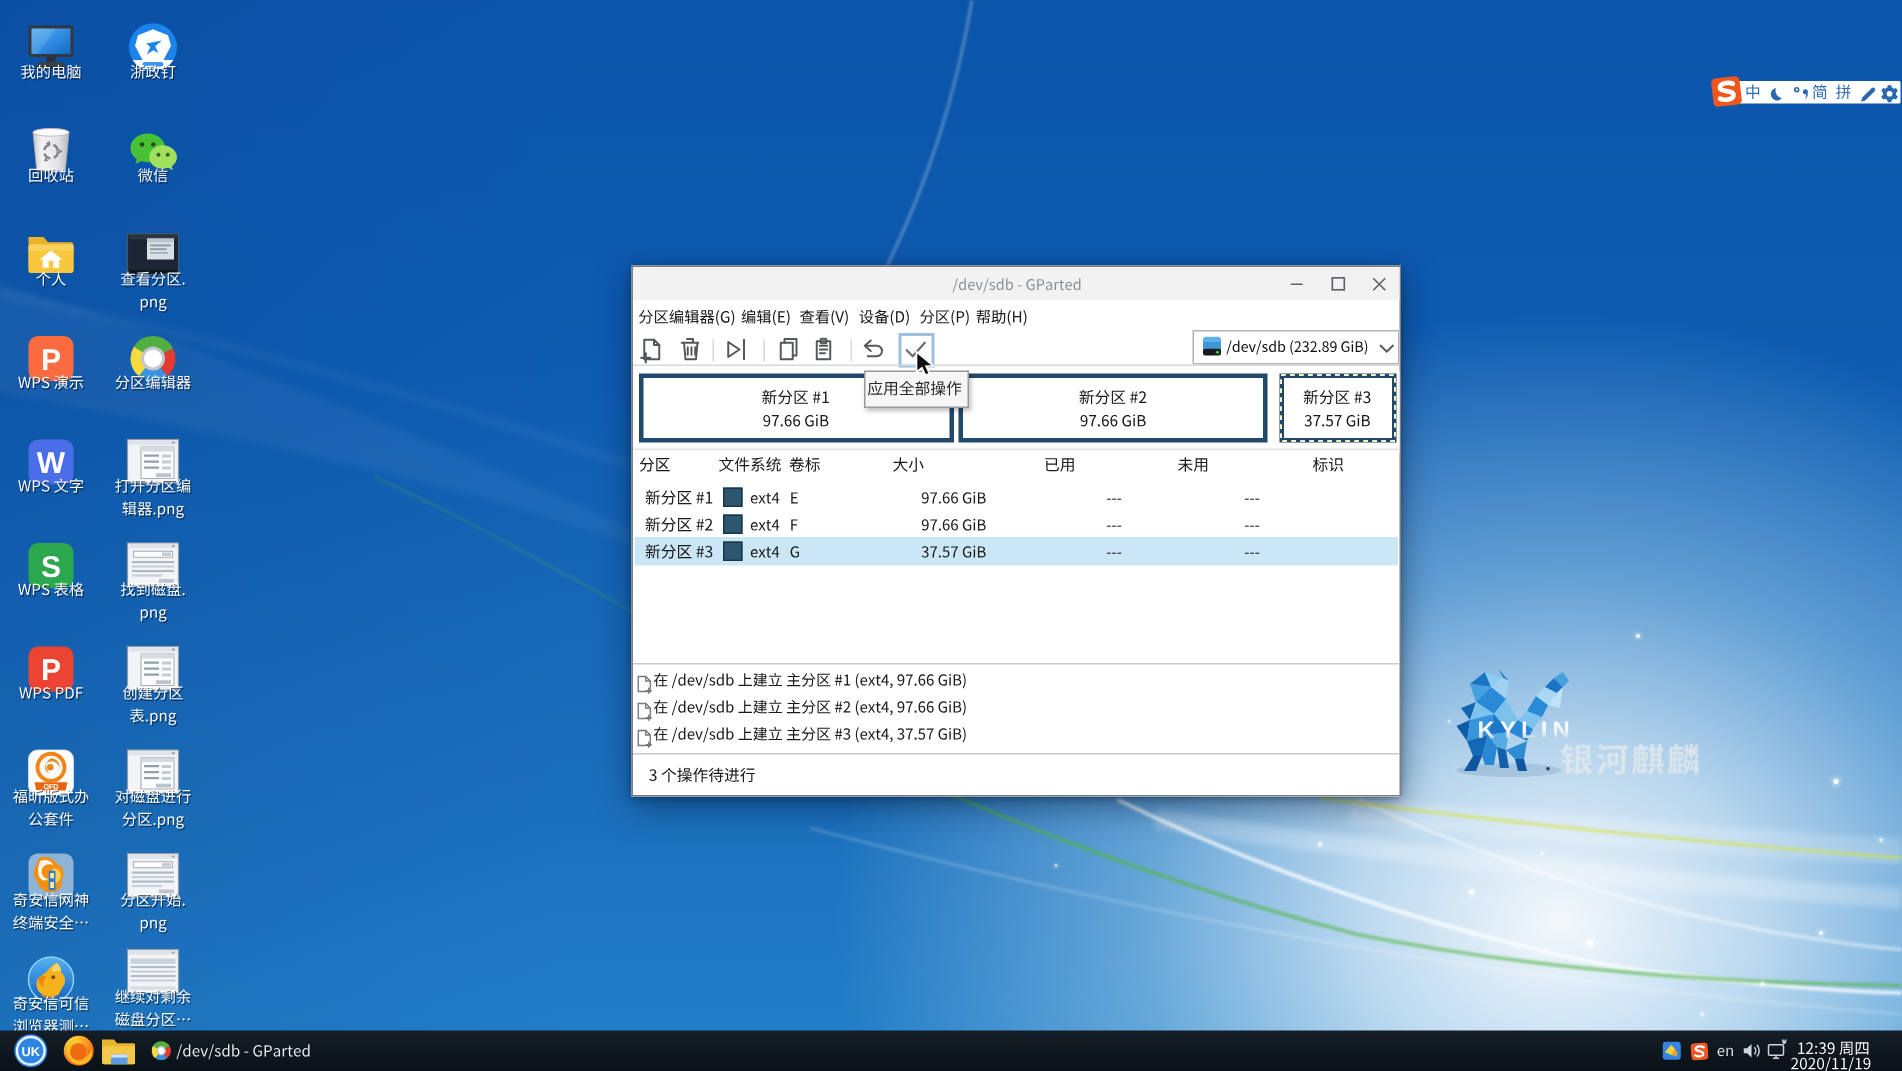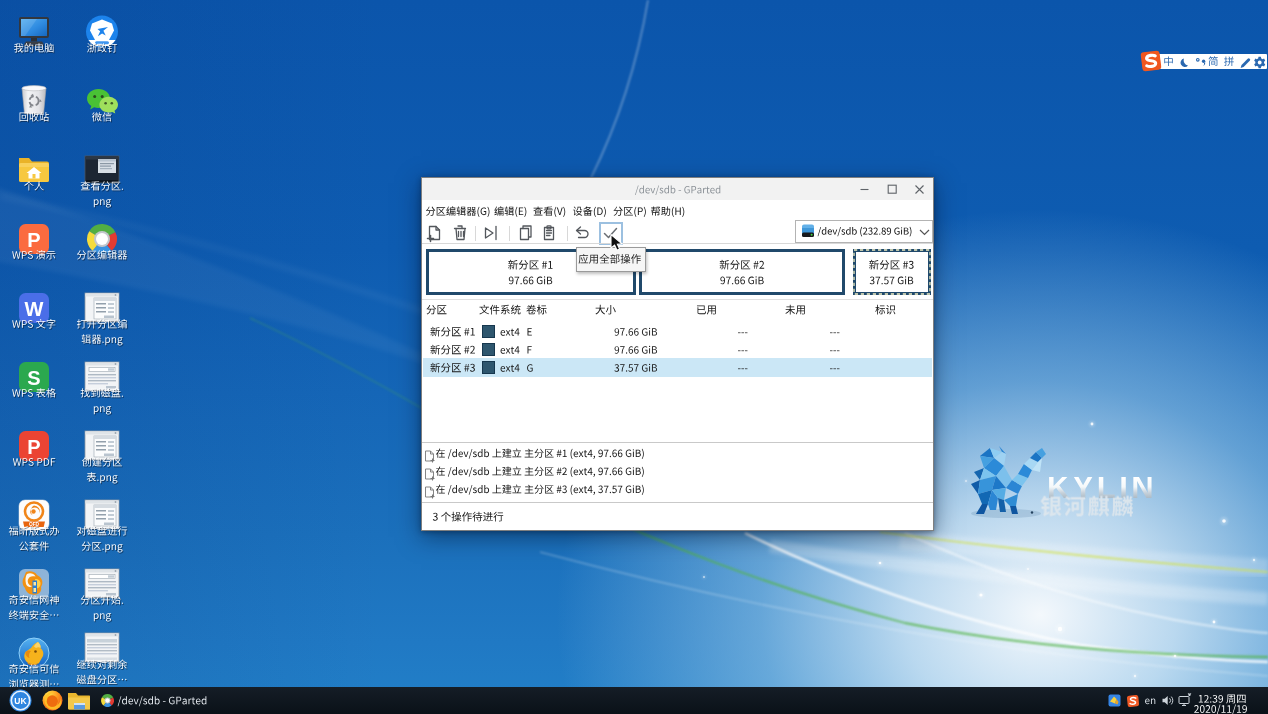--- a/index.html
+++ b/index.html
@@ -28,22 +28,22 @@
 #applybox{position:absolute;left:176.5px;top:43.5px;width:24px;height:23px;border:2px solid #9cc0e0;box-sizing:border-box;}
 #tooltip{position:absolute;left:154px;top:69.5px;width:68px;height:23px;background:#f6f6f6;
  border:1px solid #9a9a9a;box-shadow:1px 2px 3px rgba(0,0,0,0.25);z-index:30;}
 #taskbar{position:absolute;left:0;top:687px;width:1268px;height:27px;
  background:linear-gradient(#151d26,#0a1118);z-index:20;}
 #taskbtn{position:absolute;left:98px;top:688.5px;width:144px;height:24px;
  background:rgba(200,220,235,0.10);border:1px solid rgba(160,185,205,0.35);box-sizing:border-box;}
 #sogou{position:absolute;left:1157px;top:53.5px;width:110px;height:15.5px;background:#fff;z-index:5;
  border-radius:1px;}
 #slogo{position:absolute;left:1140.5px;top:50.5px;width:20px;height:20px;z-index:6;transform:rotate(-7deg);}
-#kylinword{position:absolute;left:1047px;top:477px;width:120px;height:22px;z-index:2;
- font-family:"Liberation Sans",sans-serif;font-weight:bold;font-size:31px;letter-spacing:3.4px;
+#kylinword{position:absolute;left:985px;top:477px;width:120px;height:22px;z-index:2;
+ font-family:"Liberation Sans",sans-serif;font-weight:bold;font-size:16px;letter-spacing:3.4px;
  background:linear-gradient(#ffffff 5%, #f4f8fa 45%, #c6d1da 72%, #a7b6c2 100%);
  -webkit-background-clip:text;background-clip:text;color:transparent;line-height:22px;}
 .dicon{position:absolute;z-index:2;}
 </style></head>
 <body>
 <div id="stage">
 <div id="wall"></div>
 <svg id="fx" width="1268" height="714" viewBox="0 0 1268 714">
 <defs>
 <filter id="b1" x="-30%" y="-30%" width="160%" height="160%">

